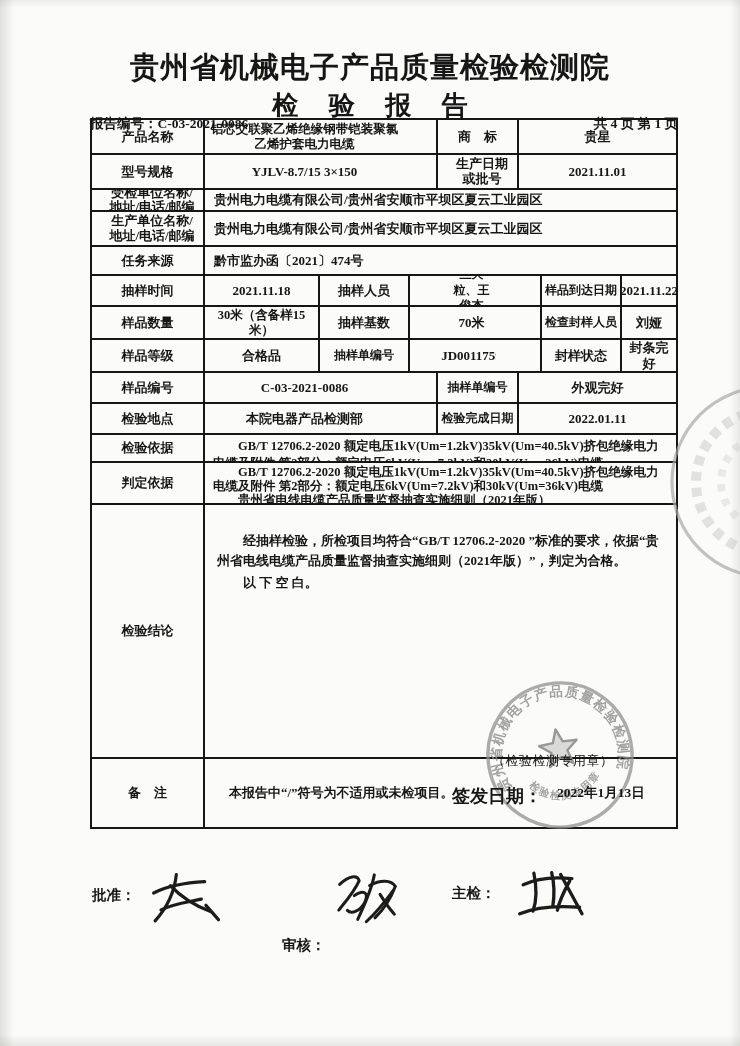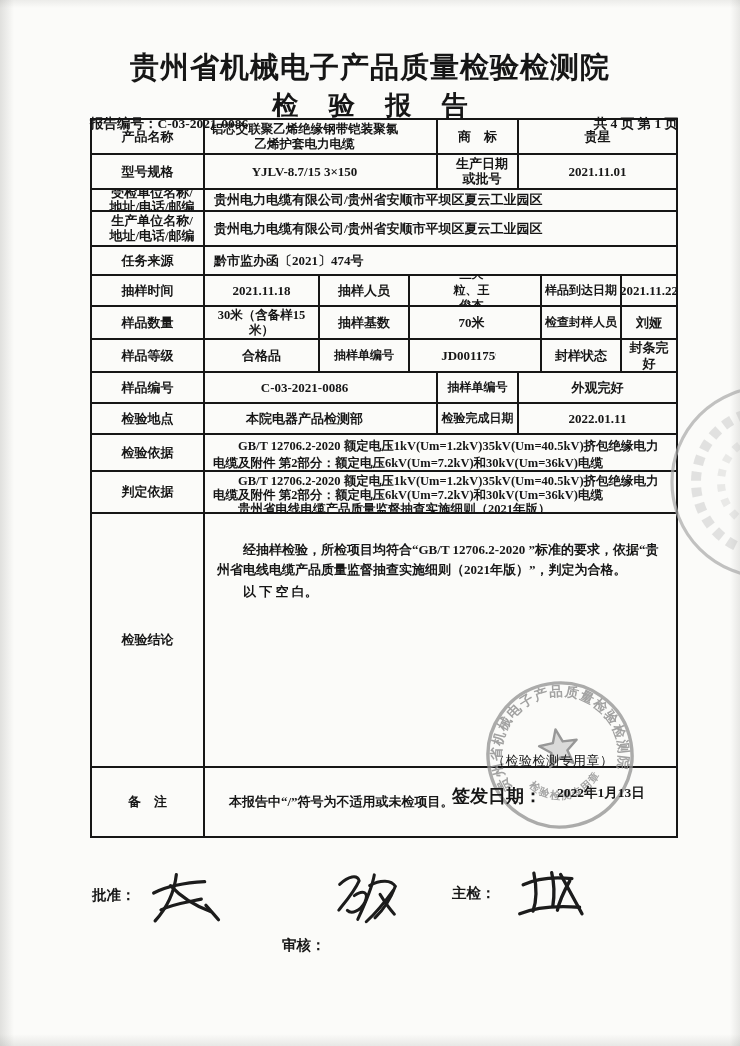--- a/index.html
+++ b/index.html
@@ -163,21 +163,21 @@
       <div class="td d" data-name="sample-state-value">外观完好</div>
     </div>
 
     <div class="tr" style="height:31px" data-name="table-row">
       <div class="td a" data-name="inspection-place-label">检验地点</div>
       <div class="td b" data-name="inspection-place-value">本院电器产品检测部</div>
       <div class="td c" style="font-size:12px" data-name="completion-date-label">检验完成日期</div>
       <div class="td d" data-name="completion-date-value">2022.01.11</div>
     </div>
 
-    <div class="tr" style="height:37px" data-name="table-row">
+    <div class="tr" style="height:28px" data-name="table-row">
       <div class="td a" data-name="inspection-basis-label">检验依据</div>
       <div class="td w basis" data-name="inspection-basis-value">
         <p class="para" data-name="inspection-basis-text">GB/T 12706.2-2020 额定电压1kV(Um=1.2kV)35kV(Um=40.5kV)挤包绝缘电力电缆及附件 第2部分：额定电压6kV(Um=7.2kV)和30kV(Um=36kV)电缆</p>
       </div>
     </div>
 
     <div class="tr" style="height:42px" data-name="table-row">
       <div class="td a" data-name="judgment-basis-label">判定依据</div>
       <div class="td w basis tight" data-name="judgment-basis-value">
         <p class="para" data-name="judgment-basis-text-1">GB/T 12706.2-2020 额定电压1kV(Um=1.2kV)35kV(Um=40.5kV)挤包绝缘电力电缆及附件 第2部分：额定电压6kV(Um=7.2kV)和30kV(Um=36kV)电缆</p>

